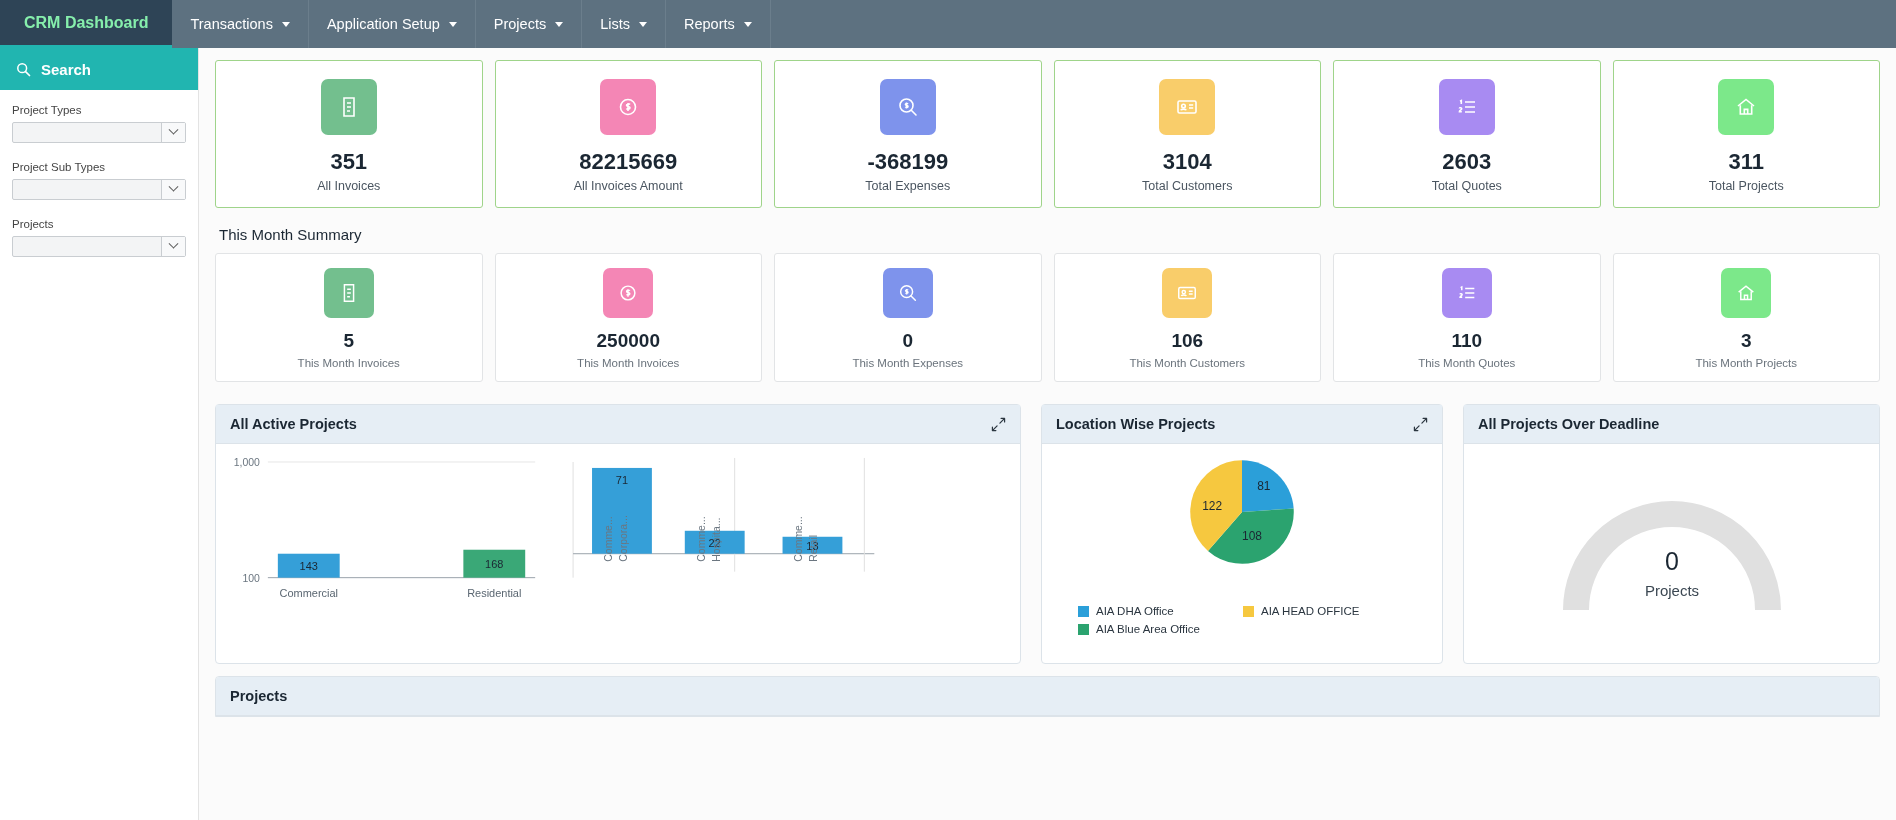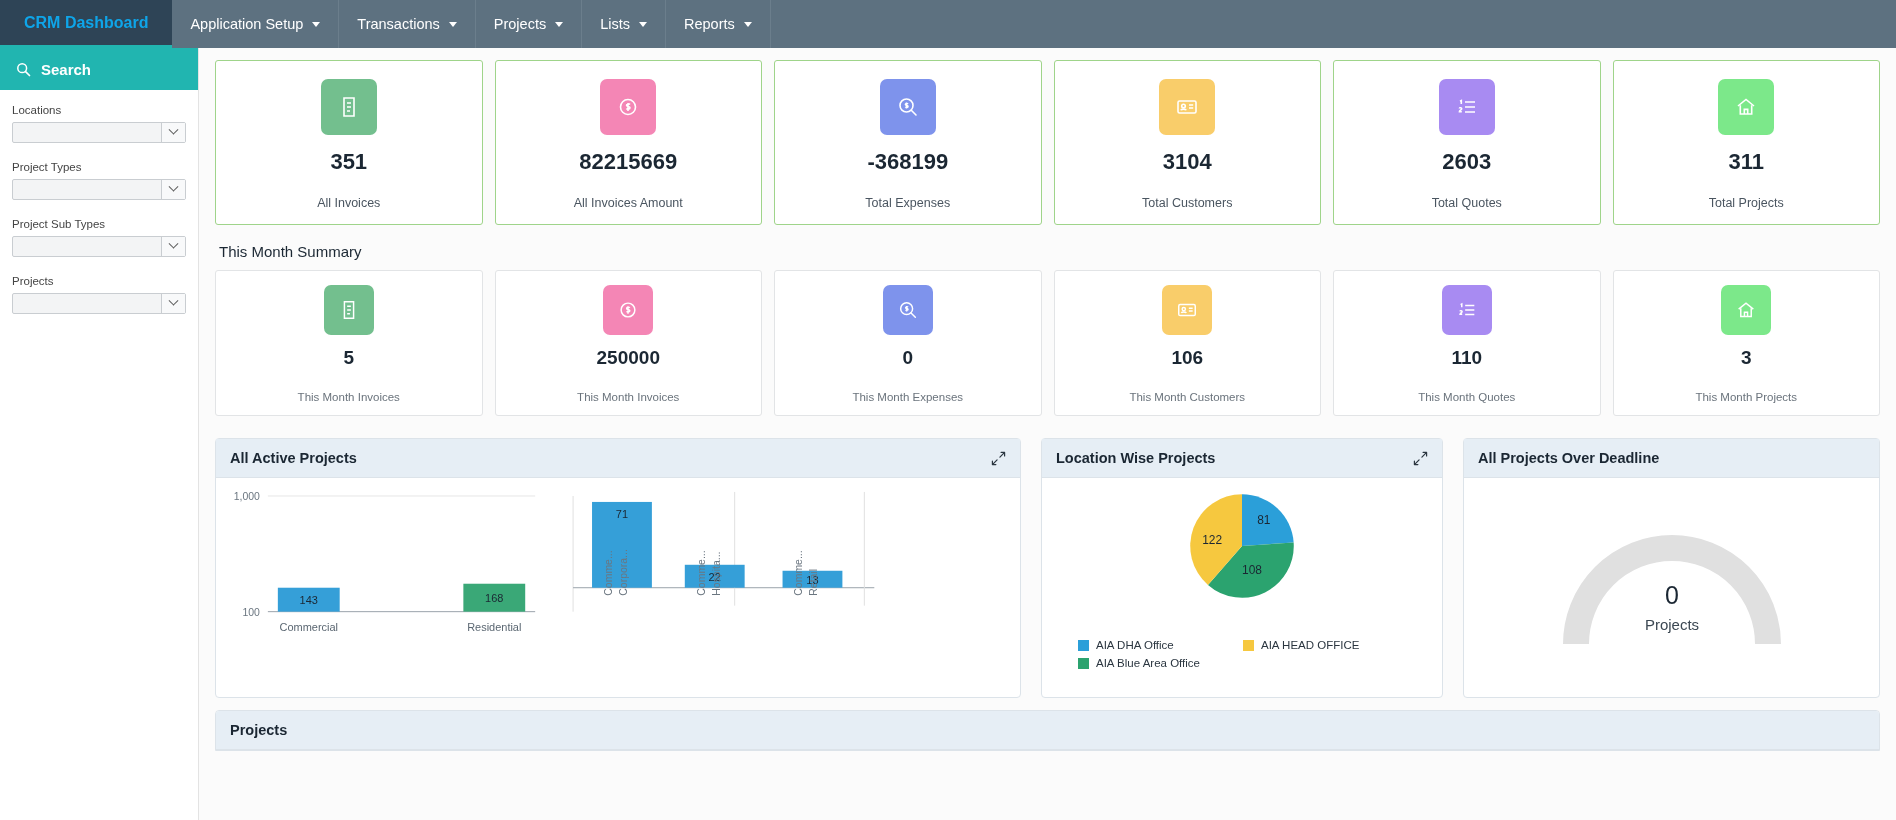--- a/index.html
+++ b/index.html
@@ -10,21 +10,21 @@
     overflow: hidden;
   }
 
   
   .navbar {
     display: flex; align-items: stretch;
     height: 48px; background: #5d7180; width: 100%;
   }
   .nav-brand {
     display: flex; align-items: center;
-    padding: 0 24px; background: #2e4456; color: #0ea5e9;
+    padding: 0 24px; background: #2e4456; color: #86efac;
     font-size: 16px; font-weight: bold;
     border-bottom: 3px solid #21b5b0;
   }
   .nav-item {
     display: flex; align-items: center; gap: 9px;
     padding: 0 18px; color: #ffffff; font-size: 14.5px;
     border-right: 1px solid #6b7e8c;
     cursor: pointer; white-space: nowrap;
   }
   .nav-item:first-of-type { border-left: 1px solid #6b7e8c; }
@@ -74,21 +74,21 @@
     padding: 18px 10px 14px 10px; text-align: center;
     display: flex; flex-direction: column; align-items: center;
   }
   .kpi-card.plain { border: 1px solid #e2e4e6; }
   .kpi-icon {
     width: 56px; height: 56px; border-radius: 7px;
     display: flex; align-items: center; justify-content: center;
     margin-bottom: 14px;
   }
   .kpi-value { font-size: 22px; font-weight: bold; color: #1b2733; line-height: 1.15; }
-  .kpi-label { font-size: 12.5px; color: #4a5560; margin-top: 22px; }
+  .kpi-label { font-size: 12.5px; color: #4a5560; margin-top: 5px; }
 
   .kpi-card.small { padding: 14px 8px 12px 8px; }
   .kpi-card.small .kpi-icon { width: 50px; height: 50px; margin-bottom: 12px; }
   .kpi-card.small .kpi-value { font-size: 19px; }
   .kpi-card.small .kpi-label { font-size: 11.5px; color: #6a737c; }
 
   .section-title { font-size: 15px; color: #1b2733; margin: 18px 0 10px 4px; font-weight: normal; }
 
   
   .panel-row { display: flex; gap: 20px; margin-top: 22px; }
@@ -130,25 +130,25 @@
   .expand-btn { cursor: pointer; line-height: 0; }
 </style>
 </head>
 <body>
 
 <div class="navbar">
   <div class="nav-brand">
     <span>CRM Dashboard</span>
   </div>
   <div class="nav-item">
+    <span>Transactions</span>
+    <span class="caret"></span>
+  </div>
+  <div class="nav-item">
     <span>Application Setup</span>
-    <span class="caret"></span>
-  </div>
-  <div class="nav-item">
-    <span>Transactions</span>
     <span class="caret"></span>
   </div>
   <div class="nav-item">
     <span>Projects</span>
     <span class="caret"></span>
   </div>
   <div class="nav-item">
     <span>Lists</span>
     <span class="caret"></span>
   </div>
@@ -162,29 +162,20 @@
 
   <div class="sidebar">
     <div class="search-bar">
       <svg width="15" height="15" viewBox="0 0 16 16">
         <circle cx="6.6" cy="6.6" r="4.7" fill="none" stroke="#fff" stroke-width="1.6"></circle>
         <line x1="10.2" y1="10.2" x2="14.4" y2="14.4" stroke="#fff" stroke-width="1.8" stroke-linecap="round"></line>
       </svg>
       <span>Search</span>
     </div>
     <div class="filters">
-      <div class="filter-group">
-        <div class="filter-label">Locations</div>
-        <div class="filter-select">
-          <div class="fs-field"></div>
-          <div class="fs-arrow">
-              <span class="chev"></span>
-            </div>
-        </div>
-      </div>
       <div class="filter-group">
         <div class="filter-label">Project Types</div>
         <div class="filter-select">
           <div class="fs-field"></div>
           <div class="fs-arrow">
               <span class="chev"></span>
             </div>
         </div>
       </div>
       <div class="filter-group">

